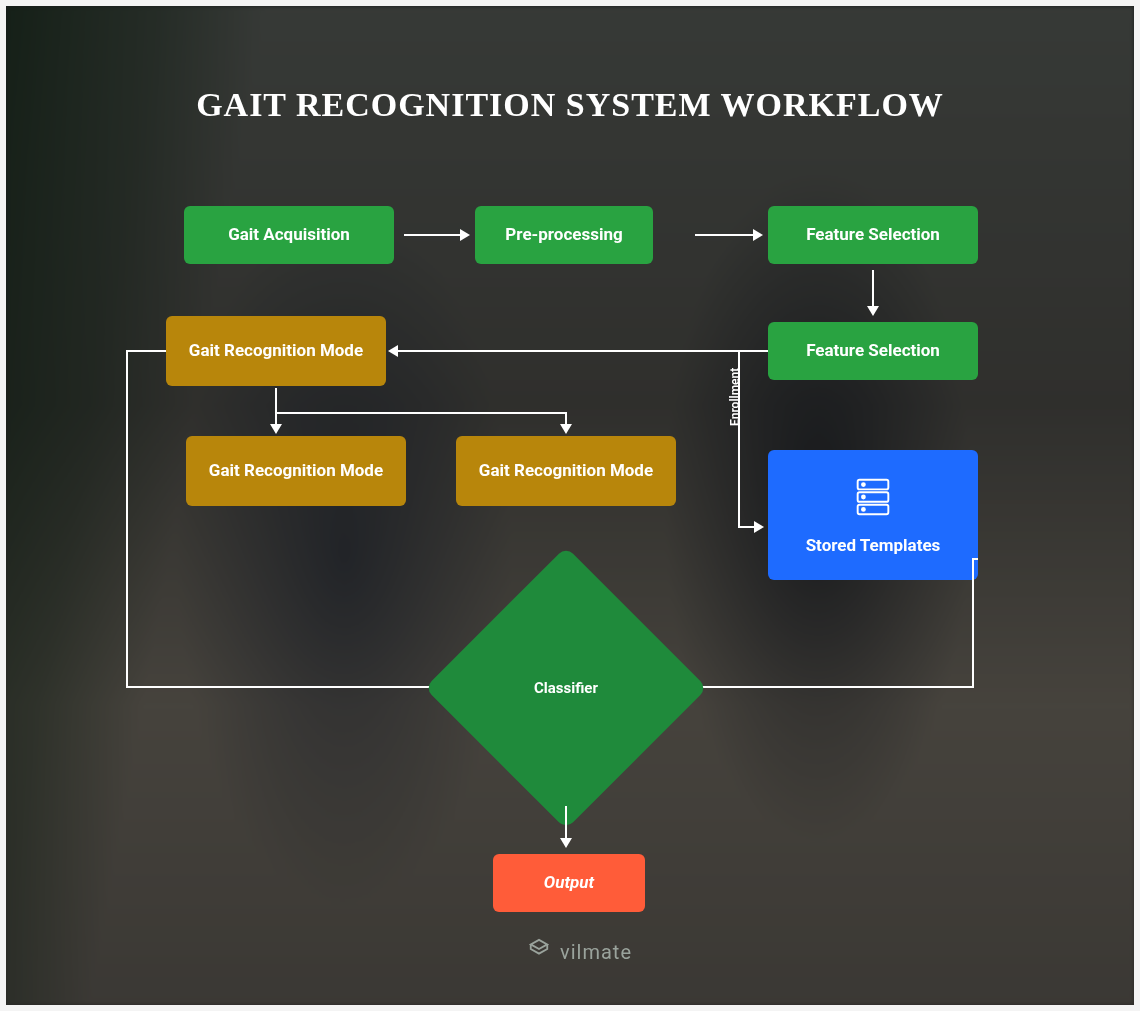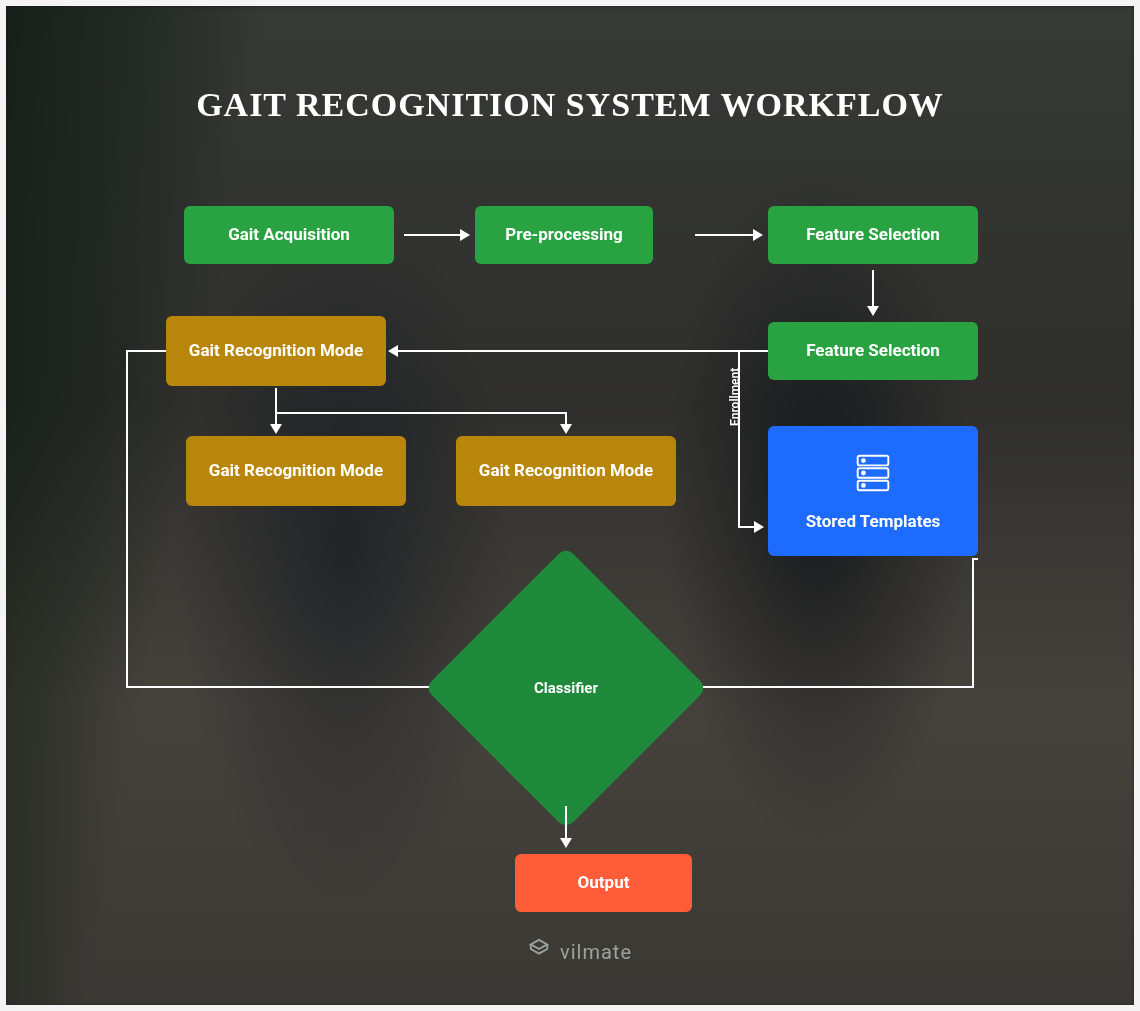--- a/index.html
+++ b/index.html
@@ -49,21 +49,21 @@
     font-size:17px;
     display:flex;
     align-items:center;
     justify-content:center;
     text-align:center;
     padding:8px 14px;
     line-height:1.25;
   }
   .green  { background:#29a341; }
   .olive  { background:#b8860b; }
-  .blue   { background:#1e6bff; }
+  .blue   { background:#1e6bff;margin-top:24px; }
   .orange { background:#ff5c39; }
   .darkgreen { background:#1f8a3b; }
 
   
   #n-gait-acq   { left:178px; top:200px; width:210px; height:58px; }
   #n-preproc    { left:469px; top:200px; width:178px; height:58px; }
   #n-featex     { left:762px; top:200px; width:210px; height:58px; }
   
   #n-featsel    { left:762px; top:316px; width:210px; height:58px; }
   
@@ -78,21 +78,21 @@
     position:absolute; left:0; top:0; width:200px; height:200px;
     transform: rotate(45deg);
     border-radius:10px;
   }
   .diamond-label {
     position:absolute; left:0; top:0; width:200px; height:200px;
     display:flex; align-items:center; justify-content:center;
     color:#fff; font-weight:700; font-size:15px;
   }
   
-  #n-output     { left:509px; top:848px; width:177px; height:58px; }
+  #n-output     { left:487px; top:848px; width:152px; height:58px;font-style:italic; }
 
   
   .line { position:absolute; background:#fff; }
   .hline { height:2px; }
   .vline { width:2px; }
   .arrow-head {
     position:absolute; width:0; height:0;
   }
   .ah-right { border-top:6px solid transparent; border-bottom:6px solid transparent; border-left:10px solid #fff; }
   .ah-left  { border-top:6px solid transparent; border-bottom:6px solid transparent; border-right:10px solid #fff; }

